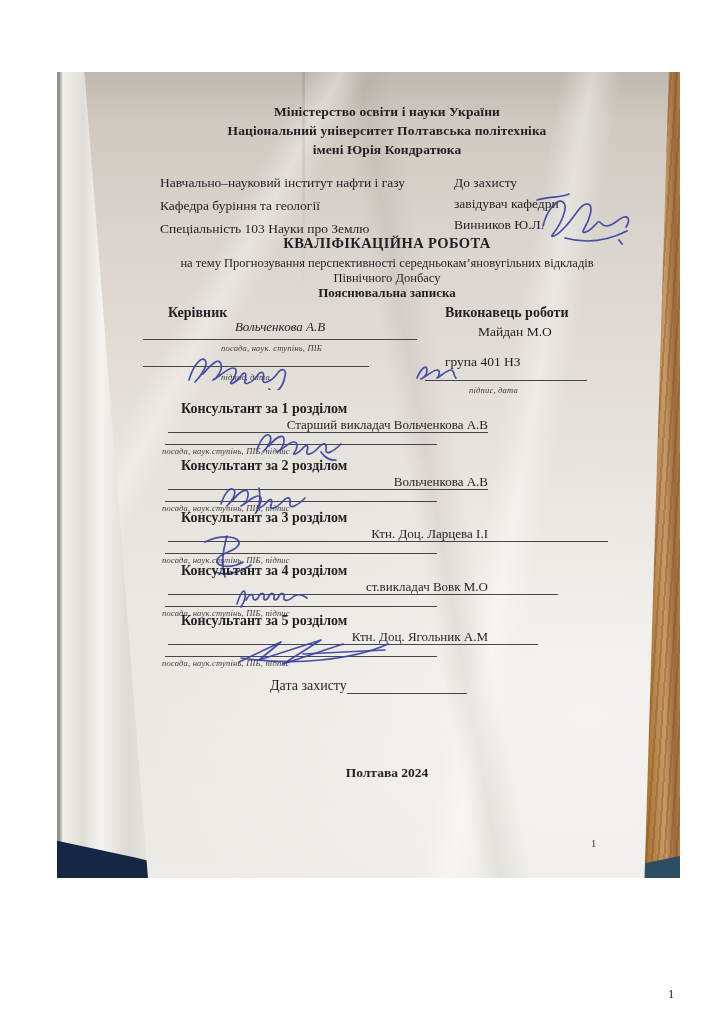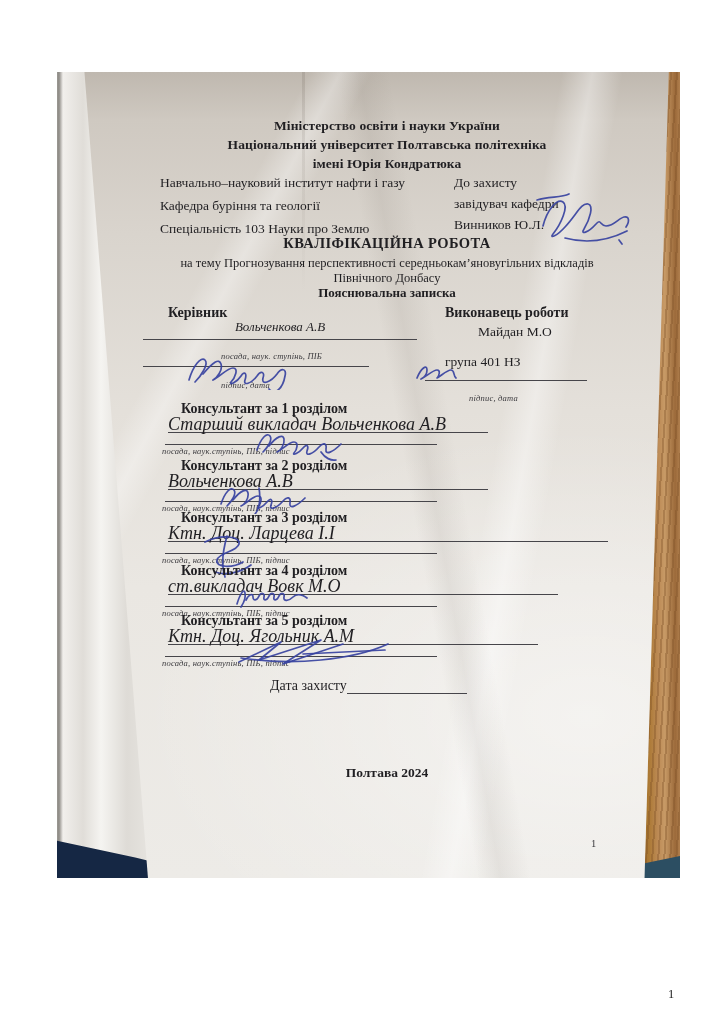--- a/index.html
+++ b/index.html
@@ -48,43 +48,43 @@
       linear-gradient(180deg,#bfb8af 0,#cfc9c1 6%,#d9d4cd 20%,#e4e0da 42%,#eae7e2 64%,#edebe7 100%);
   }
   .paper:before{ 
     content:"";position:absolute;left:245px;top:0;width:3px;height:220px;
     background:linear-gradient(180deg,rgba(90,80,70,.16),rgba(90,80,70,0));
   }
   .content{position:absolute;inset:0;}
   .abs{position:absolute;}
   .b{font-weight:normal;}
   .center-col{left:85px;width:490px;text-align:center;}
-  .header{top:44px;font-weight:bold;font-size:13.5px;line-height:19px;letter-spacing:.1px;}
+  .header{top:30px;font-weight:bold;font-size:13.5px;line-height:19px;letter-spacing:.1px;}
   .info-left{left:103px;top:100px;font-size:13.5px;line-height:22.8px;}
   .approval{left:397px;top:100px;font-size:13.5px;line-height:21px;}
   .title{top:163px;font-weight:bold;font-size:14.5px;letter-spacing:.4px;}
   .topic1{top:184px;font-size:12.5px;}
   .topic2{top:199px;font-size:12.5px;}
   .subtitle{top:213px;font-weight:bold;font-size:13px;}
   .rule{border-bottom:1px solid #46454a;}
-  .cap{font-size:8.5px;font-style:italic;color:#3a393d;letter-spacing:.2px;margin-top:8px;}
+  .cap{font-size:8.5px;font-style:italic;color:#3a393d;letter-spacing:.2px;}
   .name-row{text-align:center;font-style:italic;font-size:13px;}
   .sup-label{left:111px;top:233px;font-weight:bold;font-size:14px;}
   .sup-name{left:86px;top:247px;width:274px;height:20px;}
   .sup-cap1{left:164px;top:271px;}
   .sup-line2{left:86px;top:273px;width:226px;height:21px;}
   .sup-cap2{left:164px;top:300px;}
   .exec-label{left:388px;top:233px;font-weight:bold;font-size:14px;}
   .exec-name{left:421px;top:252px;font-size:13.5px;}
   .exec-group{left:388px;top:282px;font-size:13.5px;text-align:right;}
   .exec-line{left:368px;top:287px;width:162px;height:21px;}
   .exec-cap{left:412px;top:313px;}
   .consultant{left:108px;width:330px;}
   .c-label{font-weight:bold;font-size:14px;line-height:16px;margin-left:16px;}
-  .c-name{margin-left:3px;width:320px;height:15px;text-align:left;font-style:italic;font-size:18px;line-height:15px;}
+  .c-name{margin-left:3px;width:320px;height:15px;text-align:right;font-size:13px;line-height:15px;}
   .c-line2{width:272px;height:11px;}
   .c-cap{margin-top:1px;margin-left:-3px;}
   .pad-r120{padding-right:120px;}
   .pad-r70{padding-right:70px;}
   .pad-r50{padding-right:50px;}
   .date-row{left:213px;top:606px;font-size:14px;display:flex;align-items:flex-end;}
   .date-line{display:inline-block;width:120px;border-bottom:1px solid #46454a;height:15px;}
   .city{top:693px;font-weight:bold;font-size:13.5px;}
   .pagenum-paper{left:534px;top:766px;font-size:10.5px;color:#38373b;}
   .footer-num{position:absolute;left:668px;top:987px;font-size:12.5px;color:#222;}

